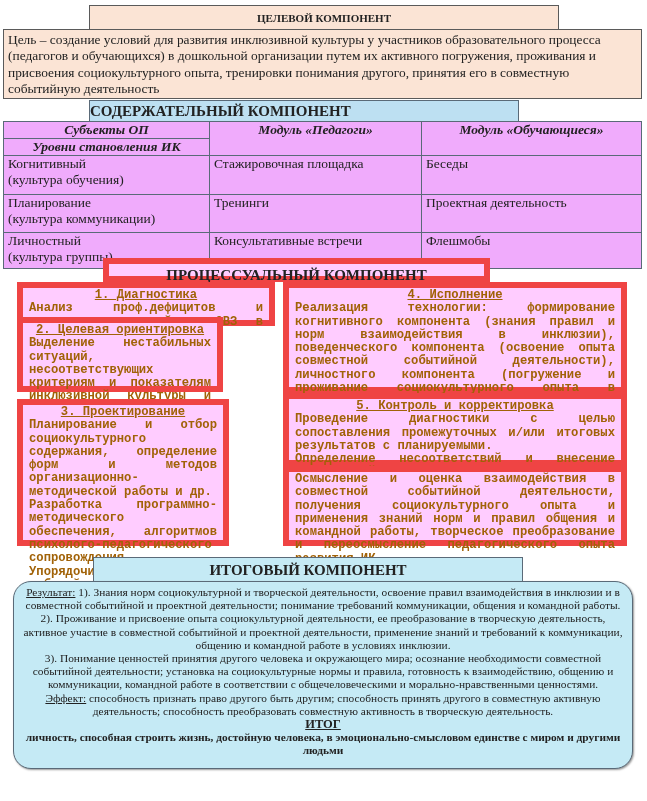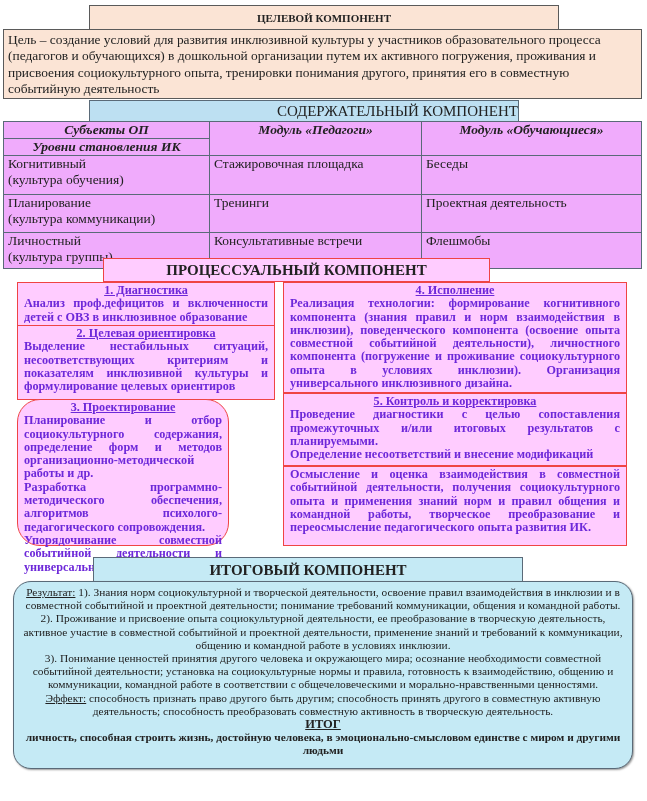--- a/index.html
+++ b/index.html
@@ -9,39 +9,39 @@
 
   
   .peach { background:#fbe4d5; border:1px solid #5a5a5a; }
   #target-title { left:89px; top:5px; width:470px; height:25px; text-align:center;
                   font-weight:bold; font-size:11px; line-height:24px; }
   #target-body { left:3px; top:29px; width:639px; height:70px; text-align:left;
                  font-size:13.4px; line-height:16.3px; padding:2px 4px 0; }
 
   
   .blue { background:#bde0f2; border:1px solid #5a6a78; }
-  #content-title { left:89px; top:100px; width:430px; height:22px; text-align:right;
-                   font-weight:normal; font-size:15px; line-height:21px; }
+  #content-title { left:89px; top:100px; width:430px; height:22px; text-align:left;
+                   font-weight:bold; font-size:15px; line-height:21px; }
   #content-table { left:3px; top:121px; width:639px; border-collapse:collapse;
                    background:#f0abfc; font-size:13.5px; }
   #content-table td, #content-table th { border:1px solid #5a6a78; padding:0 4px;
                    vertical-align:top; line-height:16px; }
   #content-table th { font-style:italic; font-weight:bold; text-align:center; }
   .col1 { width:197px; } .col2 { width:203px; }
 
   
-  .pink { background:#ffccff; border:1px solid #ef4444; }
+  .pink { background:#ffccff; border:6px solid #ef4444; }
   #process-title { left:103px; top:258px; width:387px; height:24px; text-align:center;
                    font-weight:bold; font-size:15px; line-height:23px; }
-  .pbox { font-size:12.2px; line-height:13.3px; padding:1px 6px 0; text-align:justify; font-weight:bold; color:#6d28d9;}
+  .pbox { font-size:12.2px; line-height:13.3px; padding:1px 6px 0; text-align:justify; font-weight:bold; color:#a16207;font-family:Liberation Mono, monospace;}
   .pbox .ph { display:block; text-align:center; text-decoration:underline; font-weight:bold; }
   .pbox p { margin:0; }
   #p1 { left:17px; top:282px; width:258px; height:44px; }
-  #p2 { left:17px; top:325px; width:258px; height:75px; }
-  #p3 { left:17px; top:399px; width:212px; height:147px;border-radius:23px; }
+  #p2 { left:17px; top:317px; width:206px; height:75px; }
+  #p3 { left:17px; top:399px; width:212px; height:147px; }
   #p4 { left:283px; top:282px; width:344px; height:111px; }
   #p5 { left:283px; top:393px; width:344px; height:73px; }
   #p6 { left:283px; top:466px; width:344px; height:80px; }
 
   
   .lblue { background:#c5eaf5; border:1px solid #5a6a78; }
   #final-title { left:93px; top:557px; width:430px; height:25px; text-align:center;
                  font-weight:bold; font-size:15px; line-height:24px; }
   #final-body { left:13px; top:581px; width:620px; height:188px; text-align:center;
                 font-size:11.4px; line-height:13.2px; padding:4px 6px 0; box-shadow:1px 1px 2px #999;border-radius:18px;}

